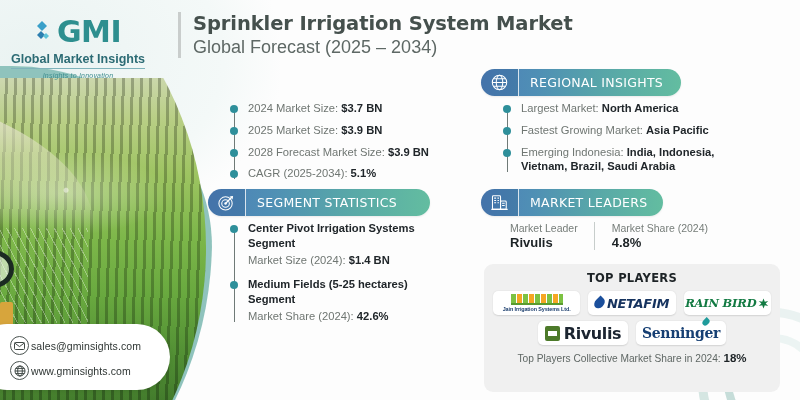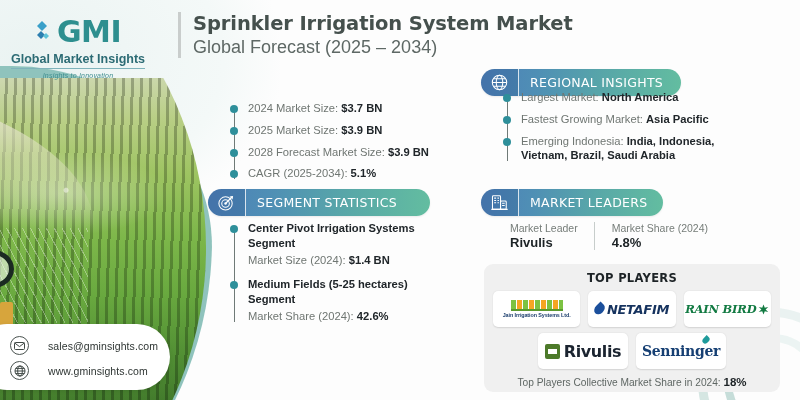--- a/index.html
+++ b/index.html
@@ -90,21 +90,21 @@
   }
   
   .contact {
     position:absolute; left:-26px; bottom:10px;
     width:196px; height:66px;
     background:#ffffff; border-radius:34px;
     box-shadow:0 1px 4px rgba(0,0,0,.10);
     z-index:6;
     padding:9px 0 0 36px;
   }
-  .contact-row { display:flex; align-items:center; gap:19px; height:25px; }
+  .contact-row { display:flex; align-items:center; gap:2px; height:25px; }
   .c-icon {
     width:19px; height:19px; border-radius:50%;
     border:1.3px solid #4a5350; display:flex; align-items:center; justify-content:center;
     color:#3f4845; flex:none;
   }
   .contact-text { font-size:10.5px; color:#2e3533; letter-spacing:.1px; }
   
   .logo {
     position:absolute; left:8px; top:14px; width:140px; z-index:5; text-align:center;
   }
@@ -174,21 +174,21 @@
   .players {
     position:absolute; left:484px; top:264px; width:296px; height:128px;
     background:#f0f0f0; border-radius:9px; z-index:5; padding:7px 9px 0 9px;
   }
   .players-title {
     text-align:center; font-size:11.5px; font-weight:bold; color:#1d2326; letter-spacing:.3px;
     font-family:"DejaVu Sans", sans-serif;
   }
   .prow { display:flex; justify-content:center; gap:8px; margin-top:6px; }
   .pcard {
-    background:#ffffff; border-radius:5px; height:36px;
+    background:#ffffff; border-radius:5px; height:24px;
     display:flex; align-items:center; justify-content:center;
     box-shadow:0 .5px 1.5px rgba(0,0,0,.12);
   }
   .pcard.w1 { width:88px; }
   .pcard.w2 { width:90px; }
   .players-foot {
     text-align:center; font-size:10.2px; color:#5f6764; margin-top:7px;
   }
   .players-foot b { color:#1d2326; font-size:11.5px; }
 
@@ -301,21 +301,21 @@
     <span class="pill-ico">
       <svg width="19" height="19" viewBox="0 0 20 20" fill="none" stroke="#ffffff" stroke-width="1.1">
         <circle cx="10" cy="10" r="7.6"></circle>
           <ellipse cx="10" cy="10" rx="3.4" ry="7.6"></ellipse>
           <path d="M2.4 10h15.2M3.6 6h12.8M3.6 14h12.8"></path>
       </svg>
     </span>
     <span class="pill-label">REGIONAL INSIGHTS</span>
   </div>
 
-  <div class="blist" style="left:501px; top:90px; width:255px;">
+  <div class="blist" style="left:501px; top:101px; width:255px;">
     <div class="bline"></div>
     <div class="brow">
       <span class="bdot"></span>
       <div class="btxt"><span>Largest Market:</span> <b>North America</b></div>
     </div>
     <div class="brow">
       <span class="bdot"></span>
       <div class="btxt"><span>Fastest Growing Market:</span> <b>Asia Pacific</b></div>
     </div>
     <div class="brow">

